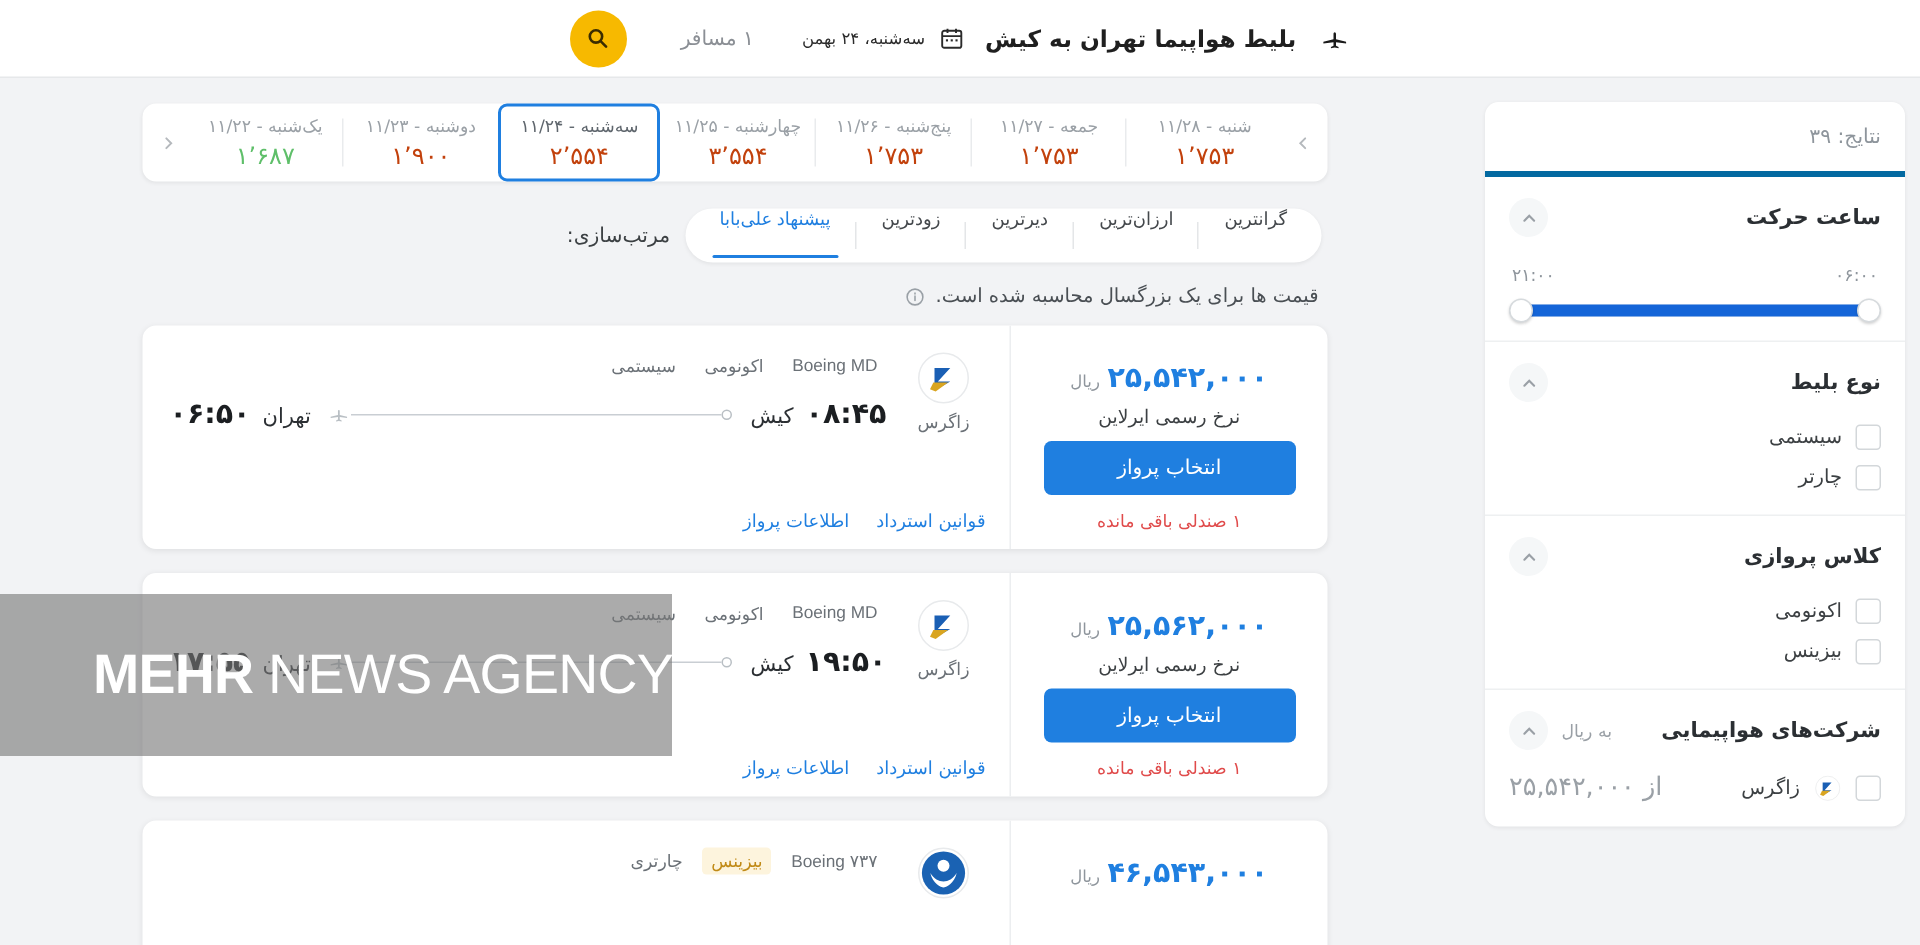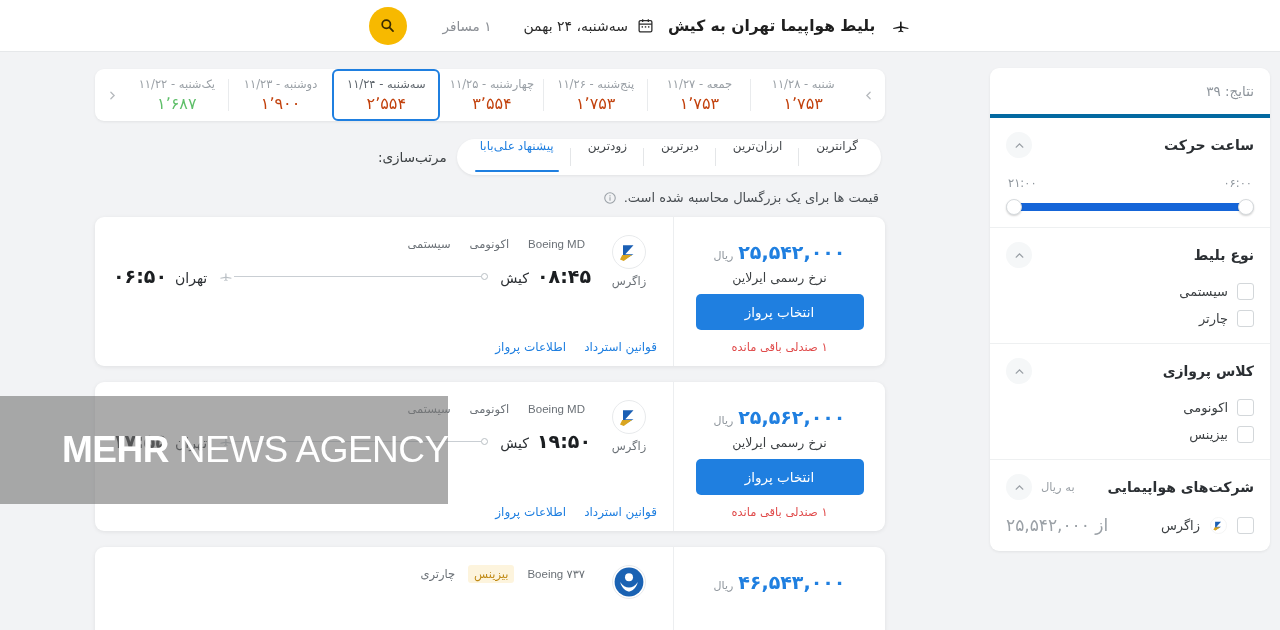--- a/index.html
+++ b/index.html
@@ -20,21 +20,21 @@
     align-items: center;
     justify-content: center;
     gap: 14px;
     position: relative;
     z-index: 5;
   }
   .hdr-plane { color: #1a1a1a; font-size: 19px; line-height: 1; display:flex; align-items:center; }
   .hdr-title { font-size: 15.5px; color: #1f1f1f; font-weight: 600; white-space: nowrap; }
   .hdr-date-wrap { display: flex; align-items: center; gap: 9px; }
   .hdr-cal { display:flex; align-items:center; }
-  .hdr-date { font-size: 14px; color: #2b2b2b; white-space: nowrap; }
+  .hdr-date { font-size: 11px; color: #2b2b2b; white-space: nowrap; }
   .hdr-pax { font-size: 13.5px; color: #8b8f95; white-space: nowrap; margin-right: 18px; }
   .hdr-search-btn {
     width: 38px; height: 38px; border-radius: 50%;
     background: #f7b900;
     display: flex; align-items: center; justify-content: center;
     border: none; cursor: pointer; margin-right: 22px;
   }
   .hdr-search-btn svg { display:block; }
 
   

